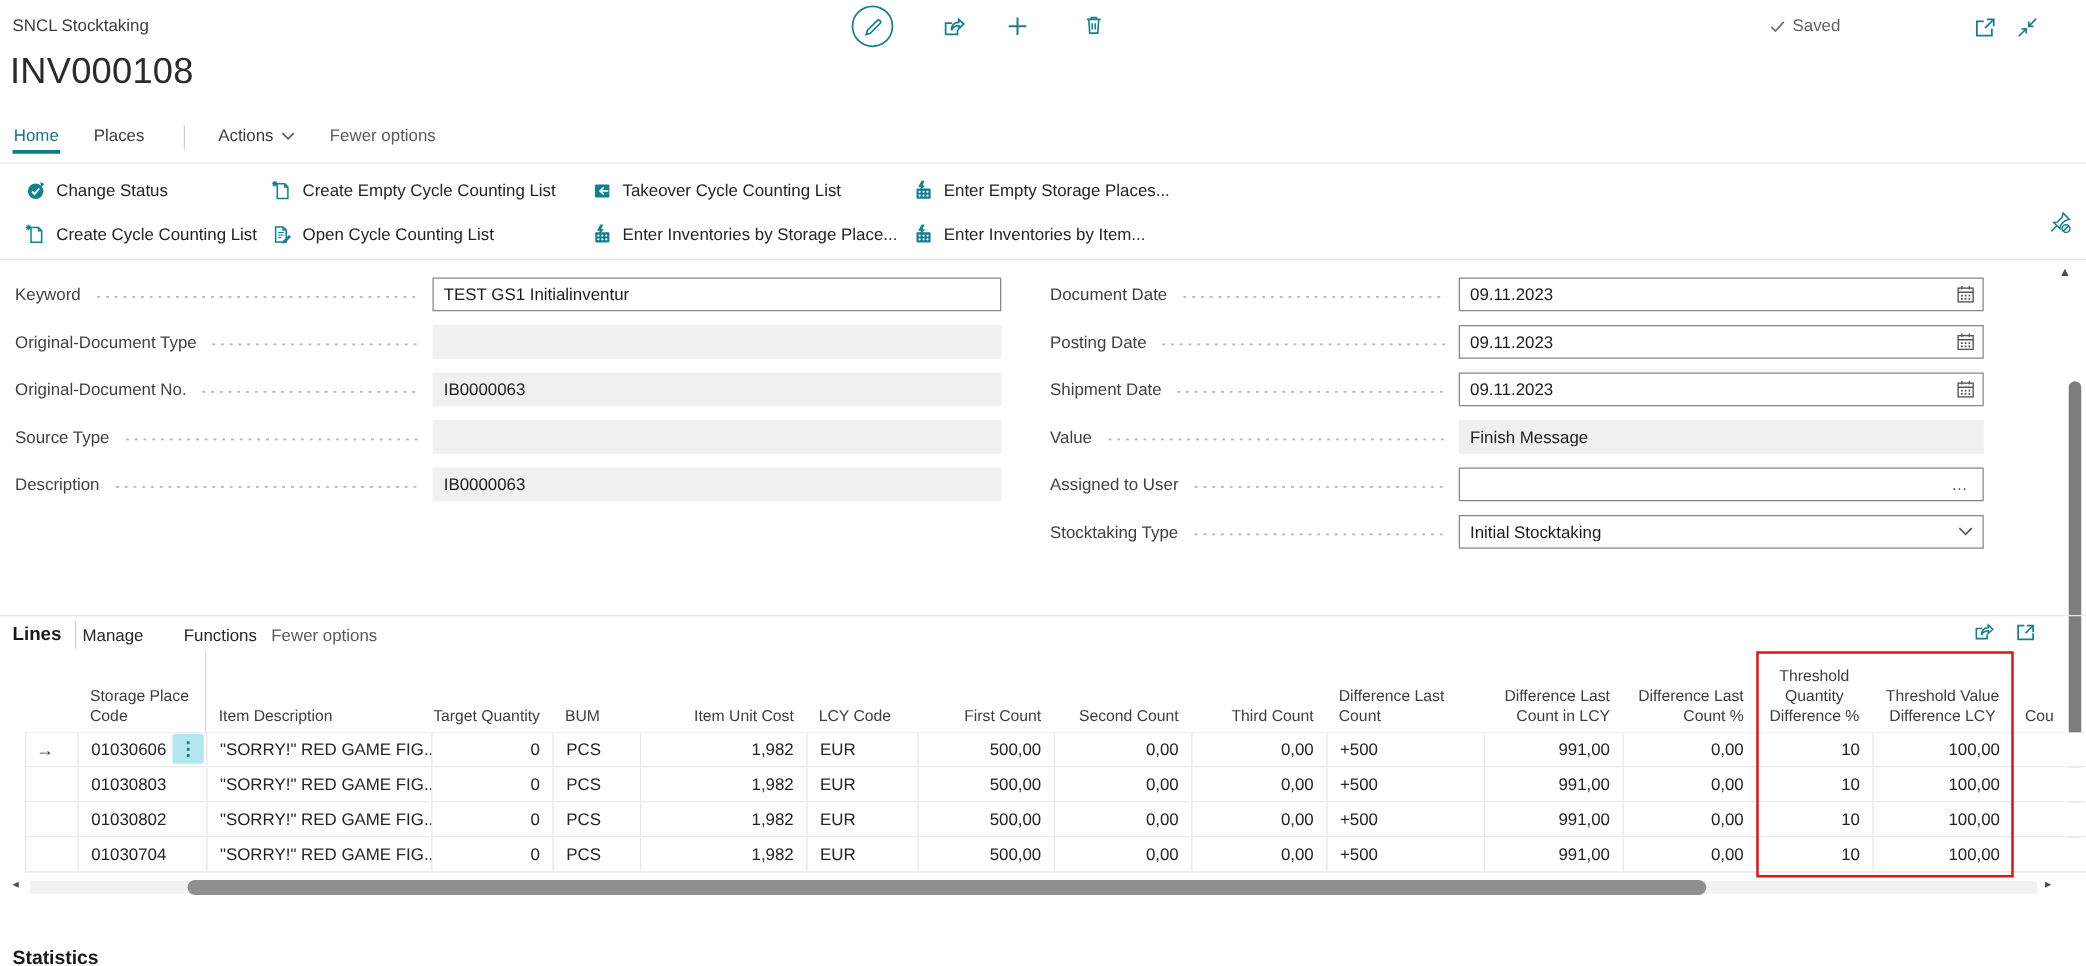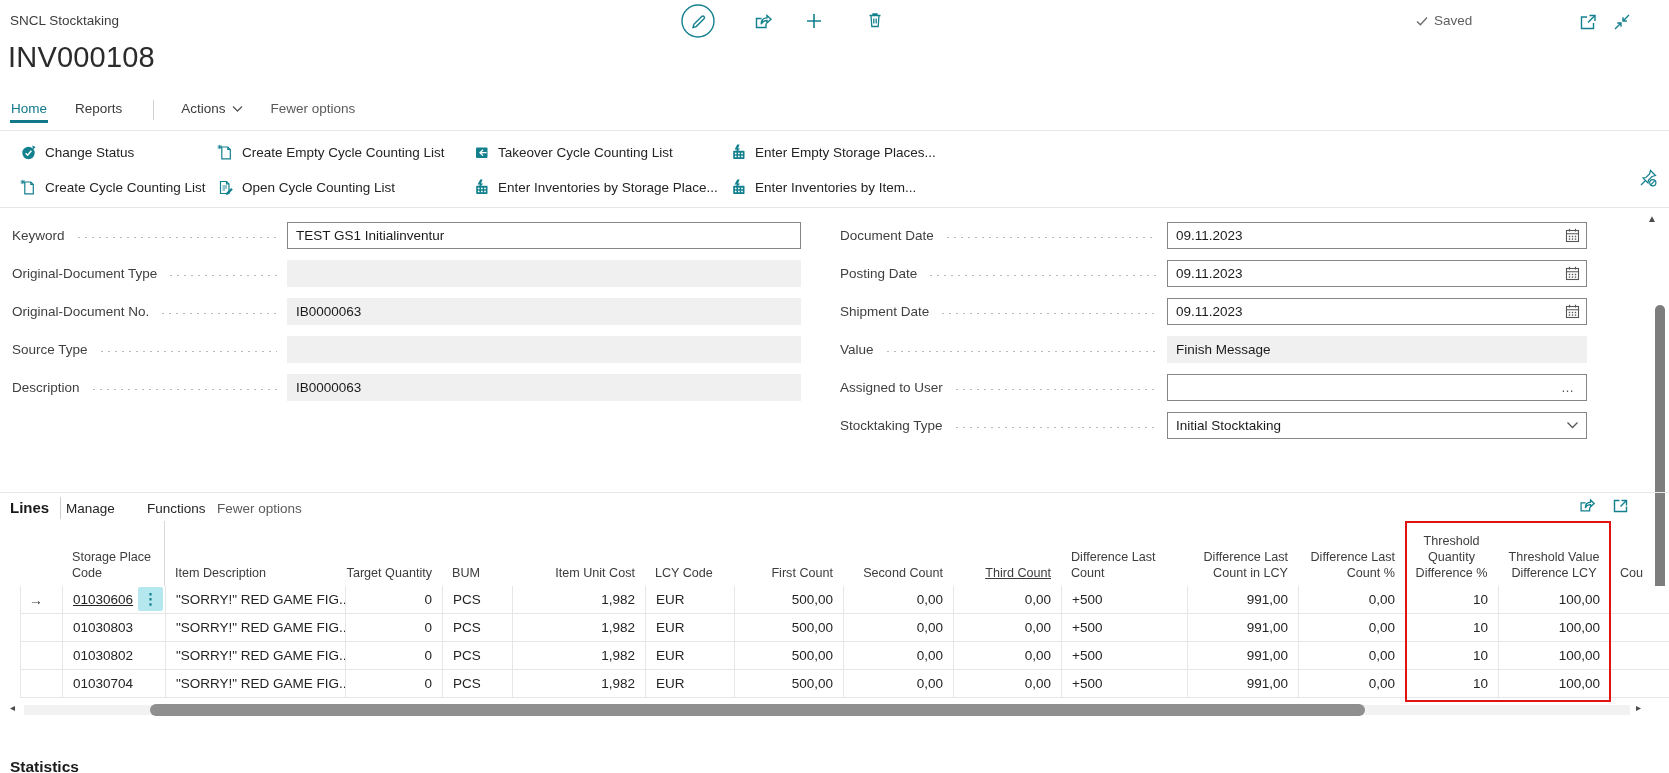--- a/index.html
+++ b/index.html
@@ -21,21 +21,21 @@
   .ric{display:flex;align-items:center;}
   
   .fcol{position:absolute;}
   .frow{display:flex;height:27px;margin-bottom:11px;}
   .flabel{font-size:13.5px;color:#3f3f3f;white-space:nowrap;align-self:center;}
   .leader{flex:1;height:3px;align-self:center;margin:4px 10px 0 12px;
           background-image:radial-gradient(circle 1.1px at 2px 1.5px,#b9b9b9 90%,transparent);
           background-size:7px 3px;background-repeat:repeat-x;}
   .fld{height:27px;box-sizing:border-box;display:flex;align-items:center;font-size:13.5px;
        color:#1b1b1b;position:relative;flex:none;}
-  .col-left .fld{width:514px;}
+  .col-left .fld{width:455px;}
   .col-right .fld{width:420px;}
   .fld.white{background:#fff;border:1px solid #868686;}
   .fld.gray{background:#f0f0f0;border:1px solid transparent;}
   .ftext{padding-left:8px;flex:1;white-space:nowrap;overflow:hidden;}
   .ficon{width:28px;display:flex;align-items:center;justify-content:center;flex:none;color:#555;}
   .dots3{font-size:13px;color:#555;letter-spacing:1px;padding-right:4px;}
   
   .lmenu{font-size:13.5px;color:#262626;cursor:pointer;white-space:nowrap;}
   .lmenu.dim{color:#5a5a5a;}
   .ltitle{font-size:15px;font-weight:700;color:#1a1a1a;}
@@ -51,21 +51,21 @@
   .grid-body{position:absolute;left:20px;top:586px;}
   .grow{display:flex;height:28px;border-bottom:1px solid #e6e6e6;border-left:1px solid #e6e6e6;
         box-sizing:border-box;background:#fff;}
   .gcell{height:100%;box-sizing:border-box;border-right:1px solid #e6e6e6;display:flex;
          align-items:center;font-size:13.5px;color:#242424;overflow:hidden;white-space:nowrap;
          flex:none;position:relative;}
   .gcell.r{justify-content:flex-end;padding-right:10px;}
   .gcell.l{padding-left:10px;}
   .gcell.sel{border-right:1px solid #e6e6e6;}
   .rowarrow{color:#3a3a3a;font-size:14px;margin-left:8px;}
-  .cell-link{text-decoration:underline;cursor:pointer;}
+  .cell-link{cursor:pointer;}
   .rowmenu{position:absolute;right:2px;top:1px;width:25px;height:24px;border-radius:2px;
            display:flex;align-items:center;justify-content:center;font-size:15px;font-weight:700;
            cursor:pointer;}
   .redbox{position:absolute;left:1405px;top:521px;width:206px;height:181px;border:2px solid #e11414;
           box-sizing:border-box;z-index:6;pointer-events:none;}
   .vthumb{position:absolute;left:1655px;top:305px;width:10px;height:385px;background:#7d7d7d;
           border-radius:5px;cursor:pointer;}
   .hthumb{position:absolute;left:150px;top:704px;width:1215px;height:12px;background:#8f8f8f;
           border-radius:6px;cursor:pointer;z-index:7;}
   .htrack{position:absolute;left:24px;top:705px;width:1606px;height:10px;background:#f2f2f2;}
@@ -136,21 +136,21 @@
       </span>
   </div>
 
   <div class="abs title" style="left:8px;top:41px">INV000108</div>
 
   <div class="tabs">
     <div class="tab active">
         <span>Home</span>
       </div>
     <div class="tab">
-        <span>Reports</span>
+        <span>Places</span>
       </div>
     <div class="tabsep"></div>
     <div class="tab">
         <span>Actions</span>
       <span class="ric">
         <svg width="11" height="8" viewBox="0 0 11 8" fill="none" stroke="#5a5a5a" stroke-width="1.3">
             <path d="M1 1.5 L5.5 6 L10 1.5"></path>
           </svg>
         </span>
     </div>
@@ -426,21 +426,21 @@
       <div class="hcell" style="width: 42px;"></div>
       <div class="hcell l hsep" style="width: 103px;">Storage Place
 Code</div>
       <div class="hcell l" style="width: 180px;">Item Description</div>
       <div class="hcell r" style="width: 97px;">Target Quantity</div>
       <div class="hcell l" style="width: 70px;">BUM</div>
       <div class="hcell r" style="width: 133px;">Item Unit Cost</div>
       <div class="hcell l" style="width: 89px;">LCY Code</div>
       <div class="hcell r" style="width: 109px;">First Count</div>
       <div class="hcell r" style="width: 110px;">Second Count</div>
-      <div class="hcell r" style="width: 108px; text-decoration: underline;">Third Count</div>
+      <div class="hcell r" style="width: 108px;">Third Count</div>
       <div class="hcell l" style="width: 126px;">Difference Last
 Count</div>
       <div class="hcell r" style="width: 111px;">Difference Last
 Count in LCY</div>
       <div class="hcell r" style="width: 107px;">Difference Last
 Count %</div>
       <div class="hcell c" style="width: 93px;">Threshold
 Quantity
 Difference %</div>
       <div class="hcell c" style="width: 112px;">Threshold Value

